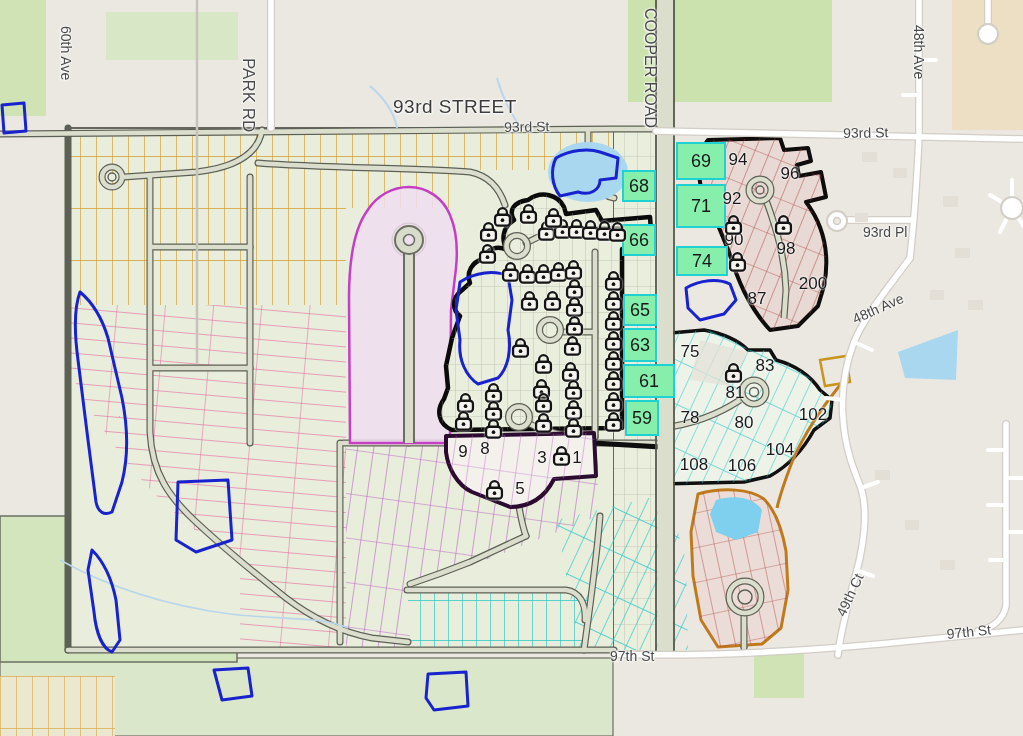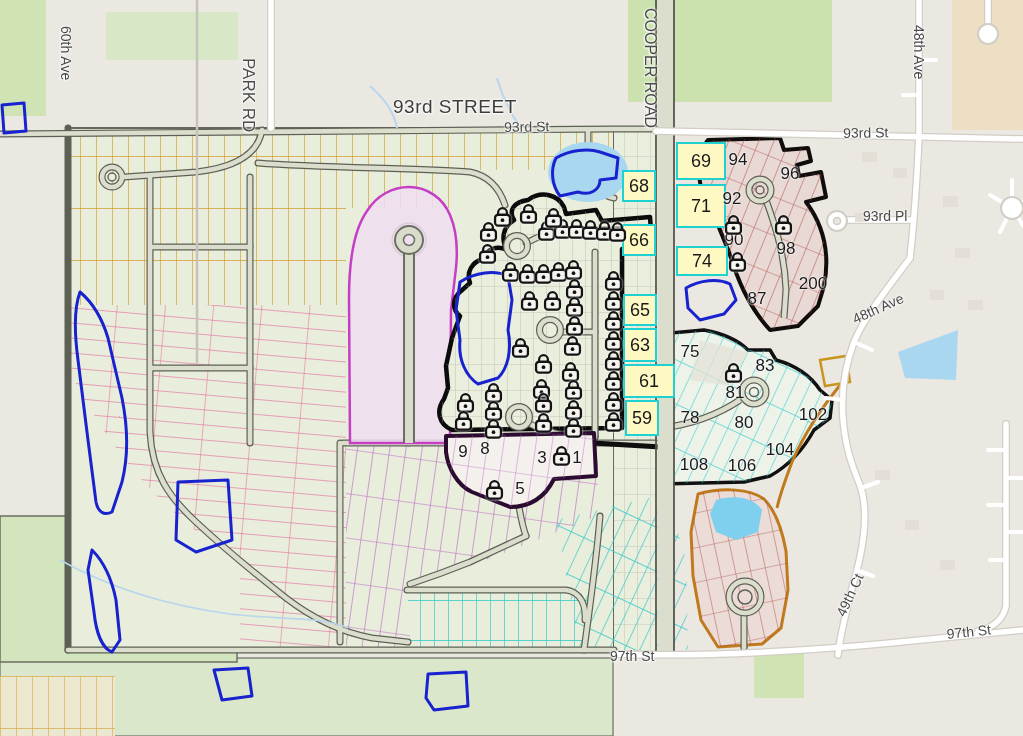--- a/index.html
+++ b/index.html
@@ -6,21 +6,21 @@
   #map{position:relative;width:1023px;height:736px;overflow:hidden;background:#ebe8e2;
        font-family:"Liberation Sans","DejaVu Sans",sans-serif;}
   #map svg{position:absolute;left:0;top:0;}
   .street-label{position:absolute;color:#4a4a4a;white-space:nowrap;transform-origin:0 0;
        text-shadow:0 0 2px #fff,0 0 3px #fff,1px 1px 2px #fff;font-weight:400;}
   .big-street{color:#3c3c3c;letter-spacing:.5px;}
   .area-label{position:absolute;color:#333;text-align:center;font-size:19px;line-height:1.25;
        text-shadow:0 0 3px #fff,0 0 3px #fff;}
   .lot{position:absolute;display:flex;align-items:center;justify-content:center;
        color:#191919;box-sizing:border-box;cursor:pointer;}
-  .lot.chip{background:#fef9c3;border:2.5px solid #1fd1d1;font-size:18px;}
+  .lot.chip{background:#86efac;border:2.5px solid #1fd1d1;font-size:18px;}
   .lot.plain{background:transparent;border:none;font-size:17px;
        text-shadow:0 0 2px #fff,0 0 2px #fff;}
   .lock{position:absolute;width:21px;height:23px;pointer-events:none;}
   .lock svg{filter:drop-shadow(0 0 1px rgba(255,255,255,.95));}
 </style>
 </head>
 <body>
 
 <div id="map">
 <svg width="1023" height="736" viewBox="0 0 1023 736">
@@ -306,21 +306,21 @@
 </svg>
 
 <div id="overlay">
       <div class="street-label" style="left: 74px; top: 26px; font-size: 14px; transform: rotate(90deg);">60th Ave</div>
       <div class="street-label" style="left: 258px; top: 58px; font-size: 17px; transform: rotate(90deg);">PARK RD</div>
       <div class="street-label big-street" style="left: 393px; top: 96px; font-size: 19px; transform: rotate(0deg);">93rd STREET</div>
       <div class="street-label" style="left: 504px; top: 119px; font-size: 14px; transform: rotate(-1deg);">93rd St</div>
       <div class="street-label" style="left: 659px; top: 8px; font-size: 16px; transform: rotate(90deg);">COOPER ROAD</div>
       <div class="street-label" style="left: 927px; top: 25px; font-size: 14px; transform: rotate(90deg);">48th Ave</div>
       <div class="street-label" style="left: 843px; top: 125px; font-size: 14px; transform: rotate(-1deg);">93rd St</div>
-      <div class="street-label" style="left: 863px; top: 208px; font-size: 14px; transform: rotate(0deg);">93rd Pl</div>
+      <div class="street-label" style="left: 863px; top: 224px; font-size: 14px; transform: rotate(0deg);">93rd Pl</div>
       <div class="street-label" style="left: 850px; top: 312px; font-size: 14px; transform: rotate(-24deg);">48th Ave</div>
       <div class="street-label" style="left: 833px; top: 612px; font-size: 14px; transform: rotate(-65deg);">49th Ct</div>
       <div class="street-label" style="left: 946px; top: 626px; font-size: 14px; transform: rotate(-6deg);">97th St</div>
       <div class="street-label" style="left: 610px; top: 648px; font-size: 14px; transform: rotate(0deg);">97th St</div>
       <div class="area-label" style="left: 336px; top: 292px; width: 160px;">
       </div>
       <div class="lot chip" style="left: 676px; top: 142px; width: 50px; height: 38px;">69</div>
       <div class="lot chip" style="left: 676px; top: 184px; width: 50px; height: 44px;">71</div>
       <div class="lot chip" style="left: 676px; top: 246px; width: 52px; height: 30px;">74</div>
       <div class="lot chip" style="left: 622px; top: 170px; width: 34px; height: 32px;">68</div>

